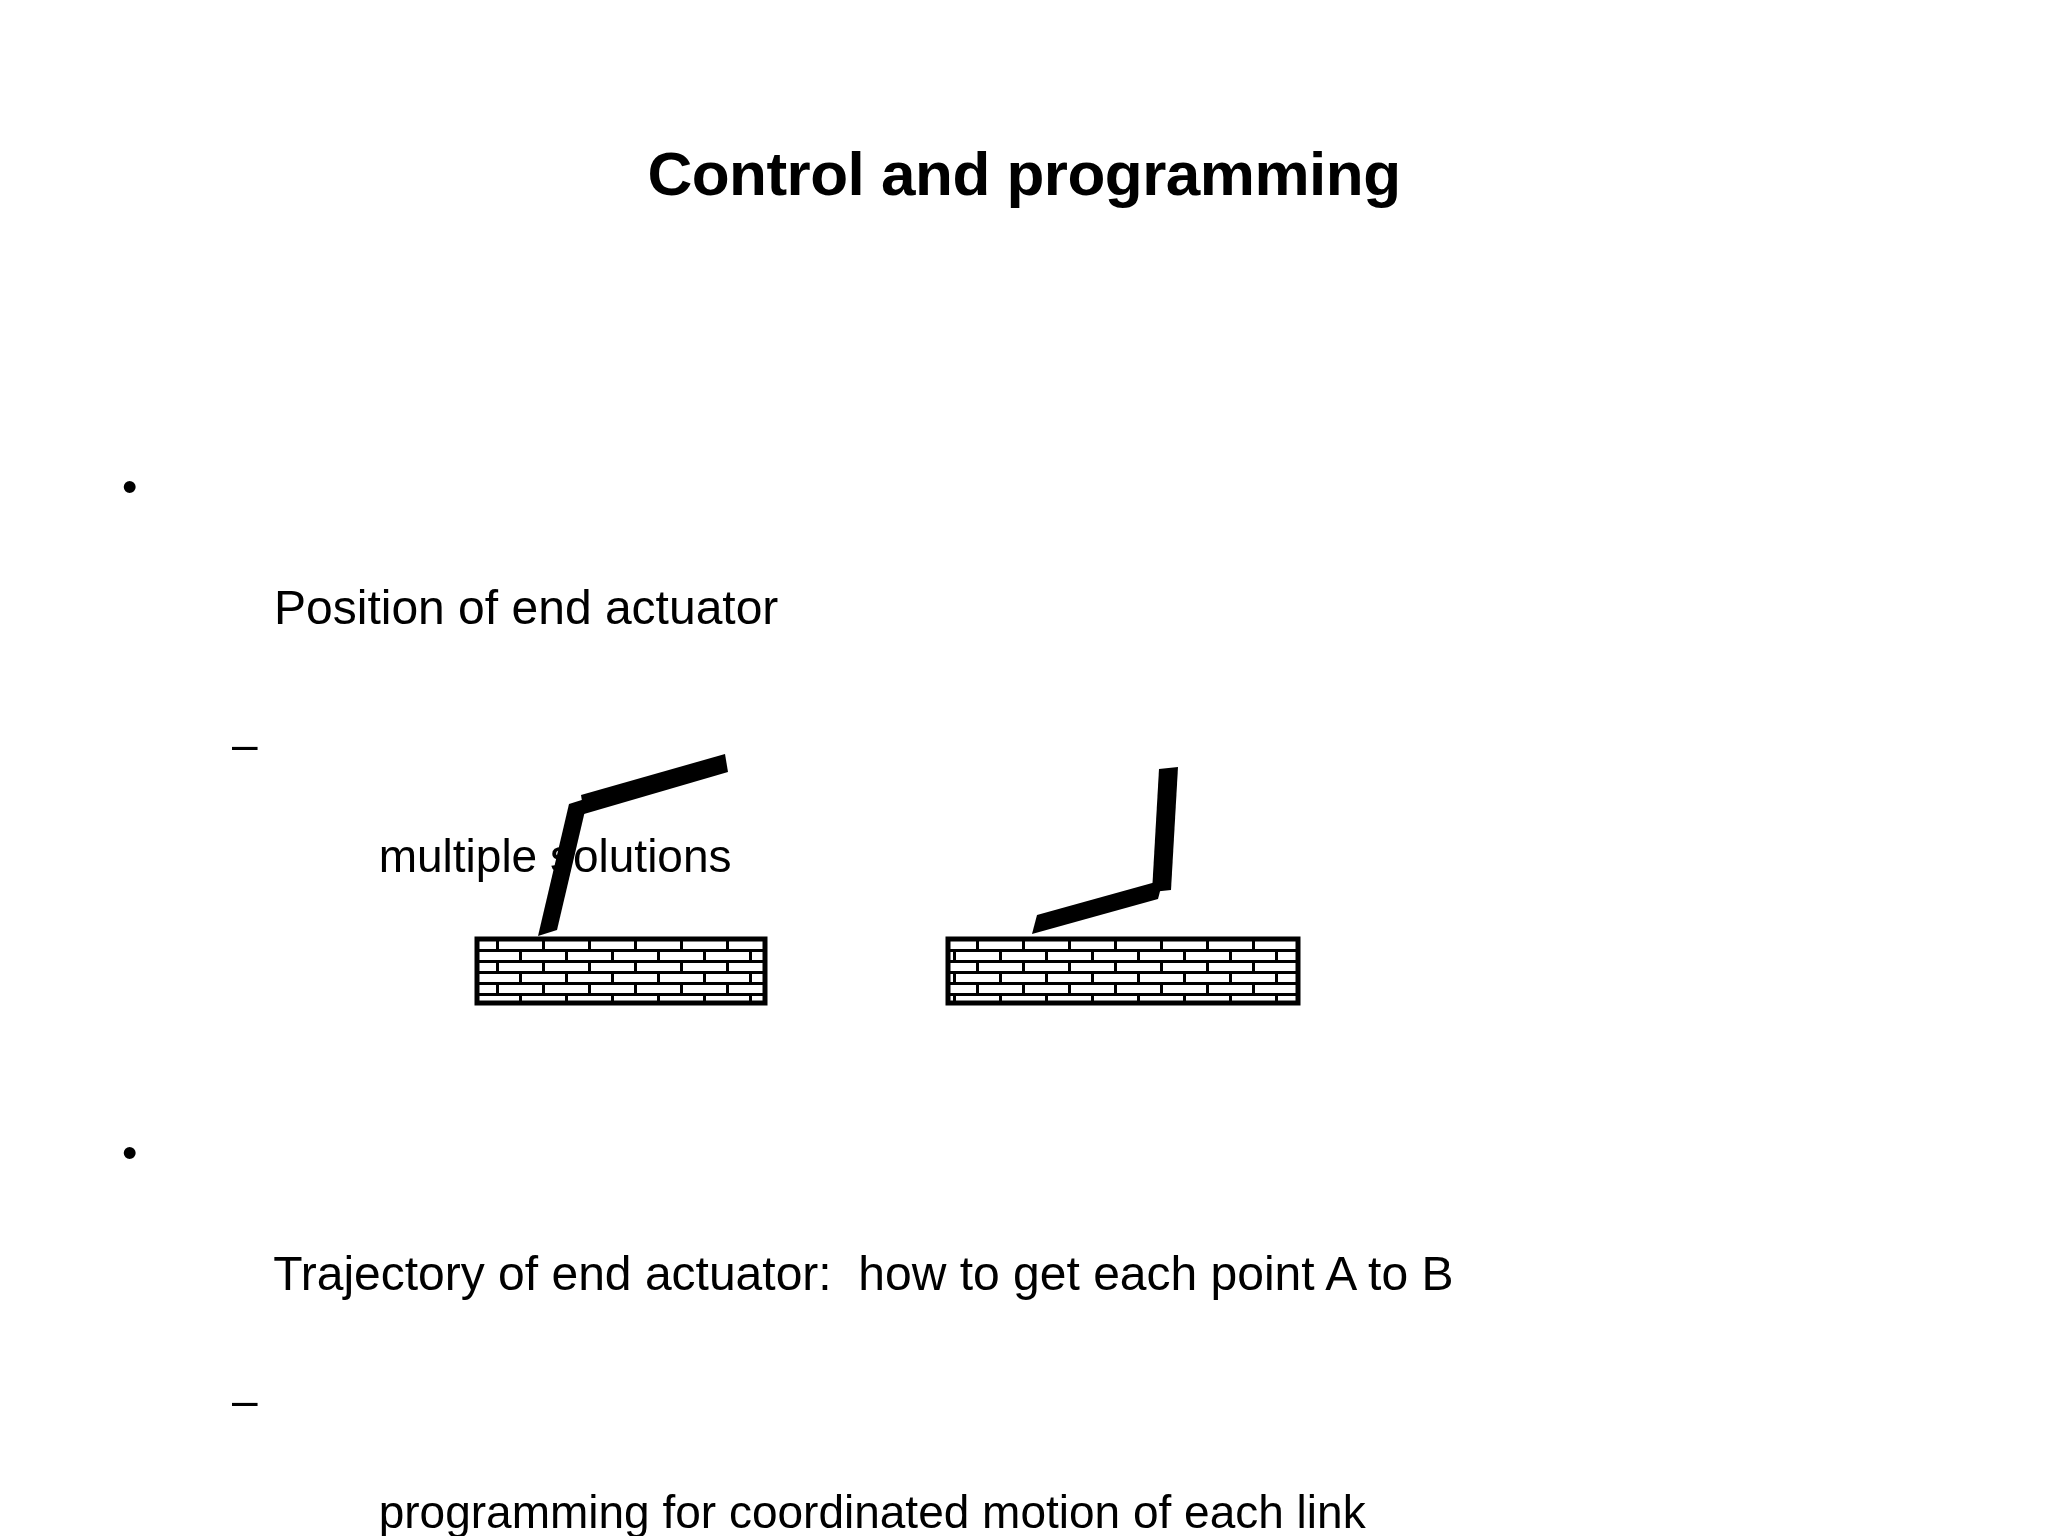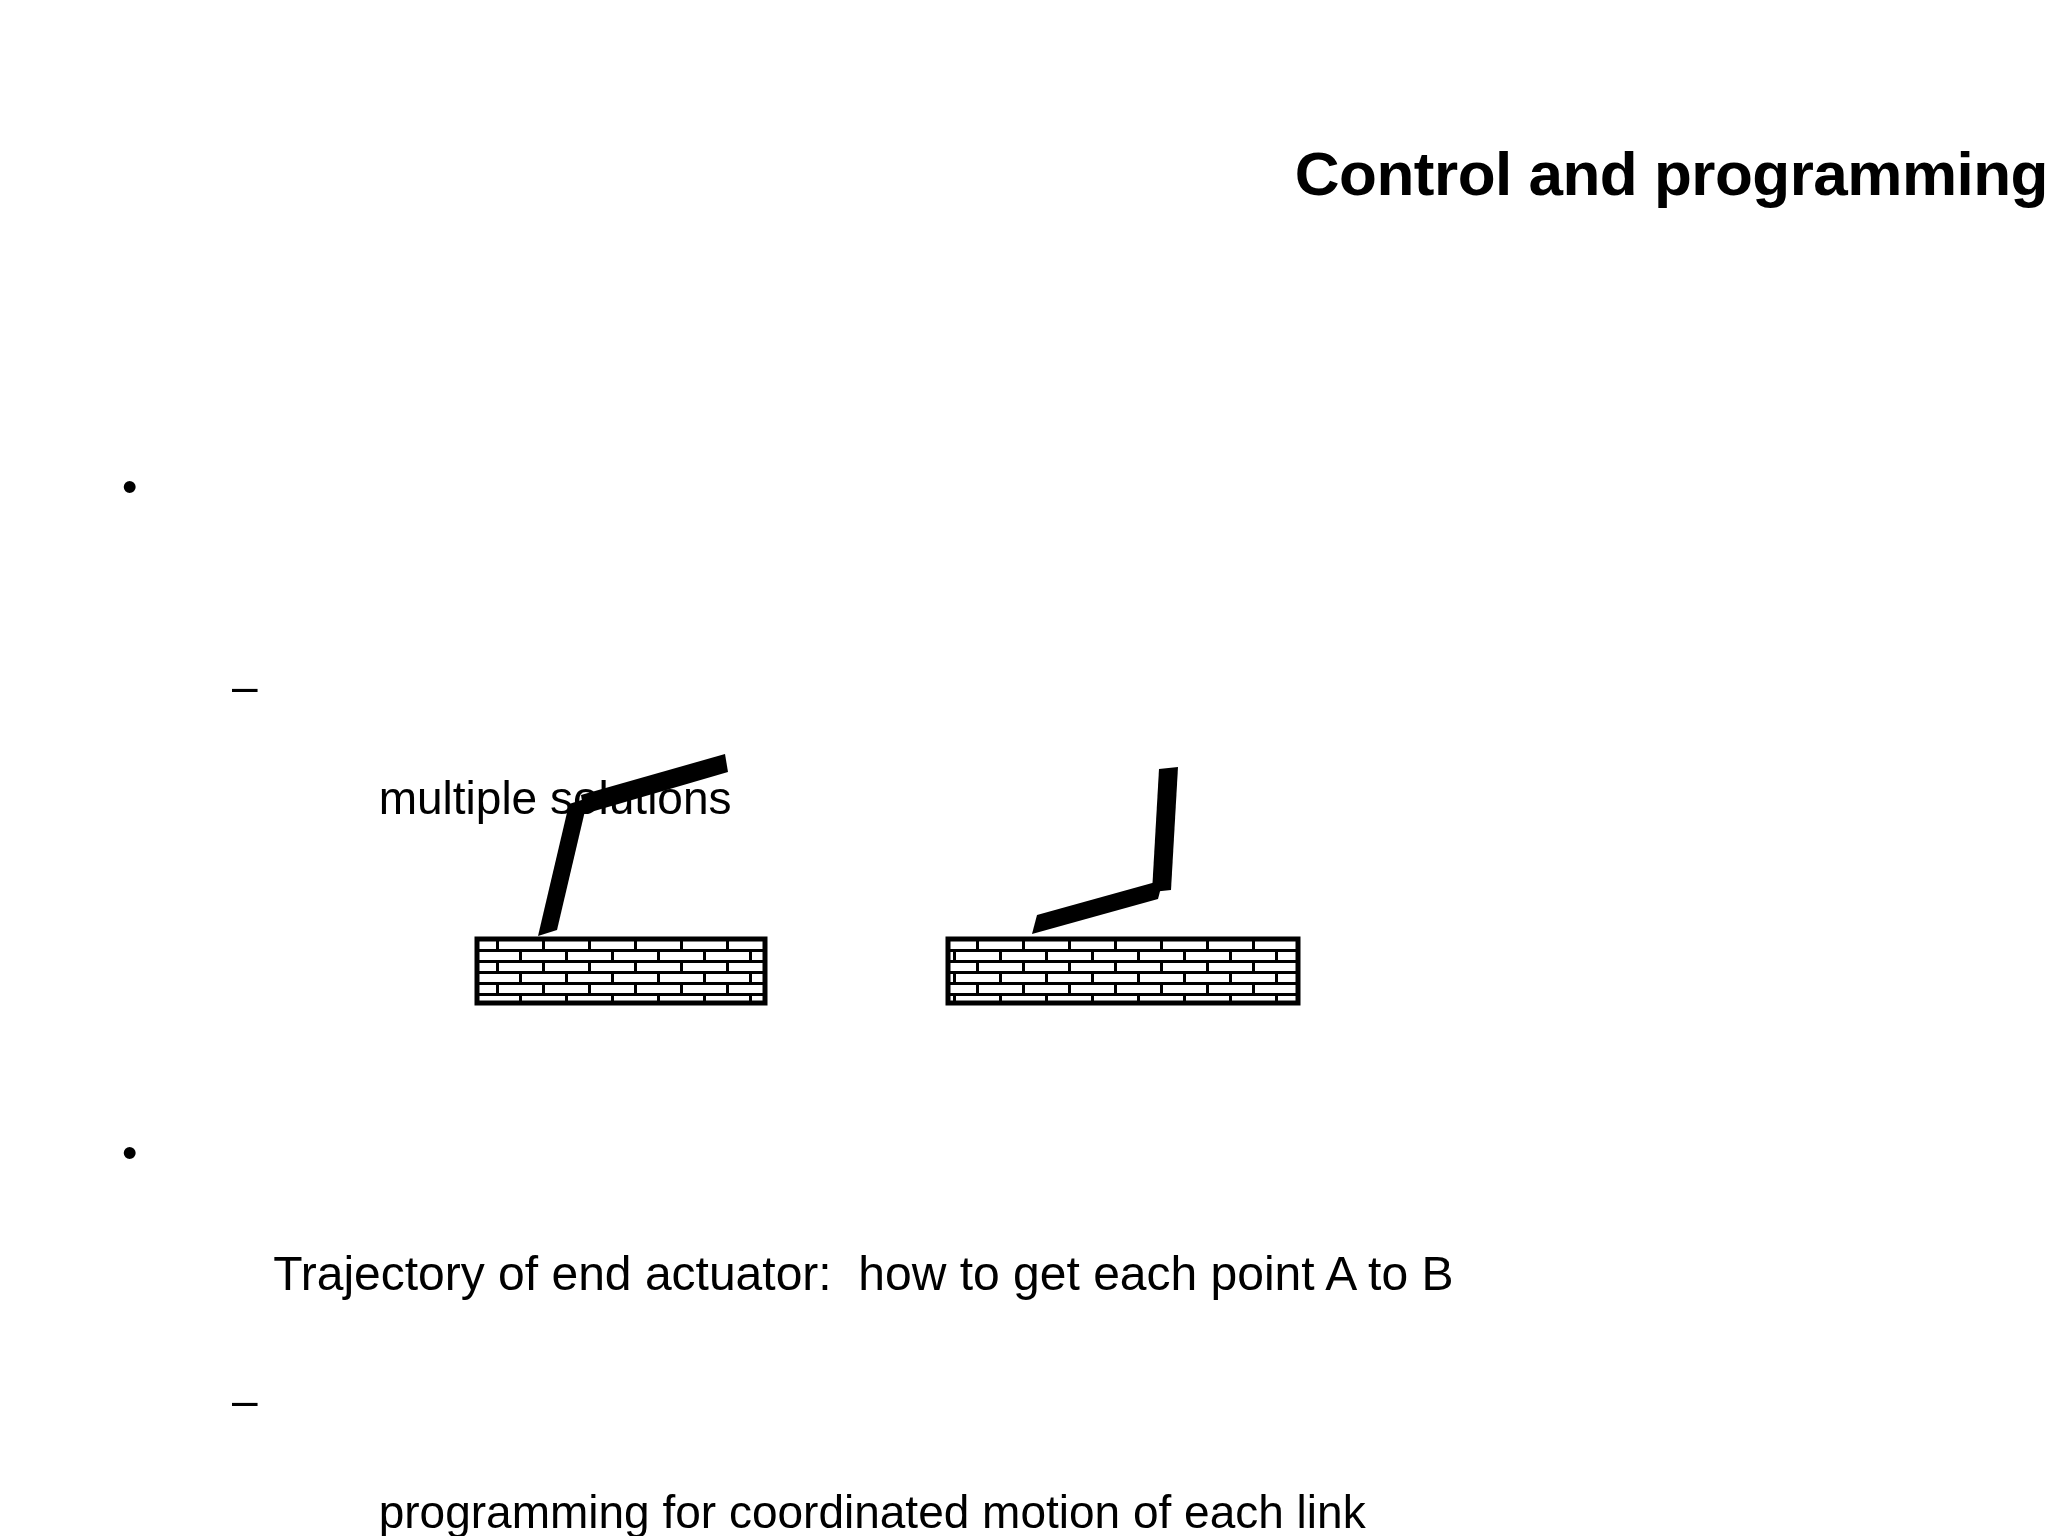--- a/index.html
+++ b/index.html
@@ -19,21 +19,21 @@
     background: #ffffff;
     overflow: hidden;
   }
 
   
   .slide-title {
     position: absolute;
     left: 0;
     top: 140px;
     width: 2048px;
-    text-align: right;
+    text-align: center;
     font-size: 62px;
     font-weight: bold;
     letter-spacing: -0.5px;
     line-height: 1.1;
   }
 
   
   .bullet-block {
     position: absolute;
     left: 112px;
@@ -88,20 +88,21 @@
 </head>
 <body>
 
 <div class="slide">
 
   <div class="slide-title">Control and programming</div>
 
   <div class="bullet-block" id="block-position">
     <div class="bullet-l1">
       <span class="dot">•</span>
+      <span>Position of end actuator</span>
     </div>
     <div class="bullet-l2">
       <span class="dash">–</span>
       <span>multiple solutions</span>
     </div>
   </div>
 
   <div class="figure-area">
 
     <div class="robot-figure" style="left:440px; top:740px;">

